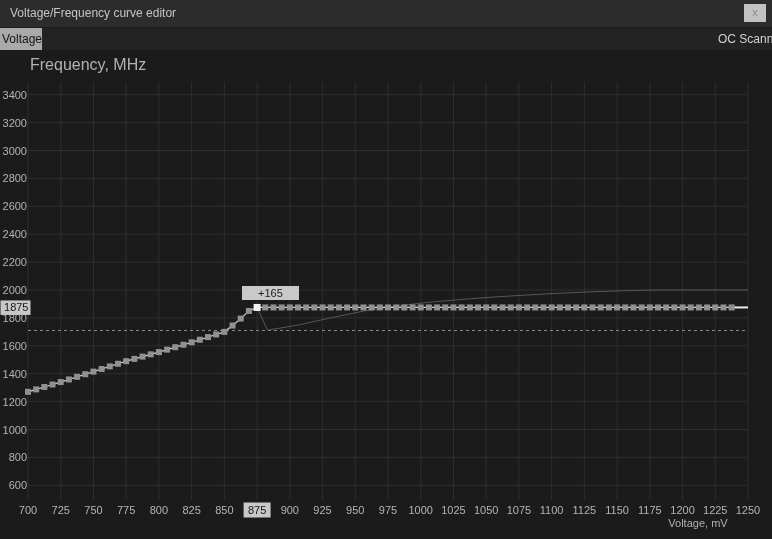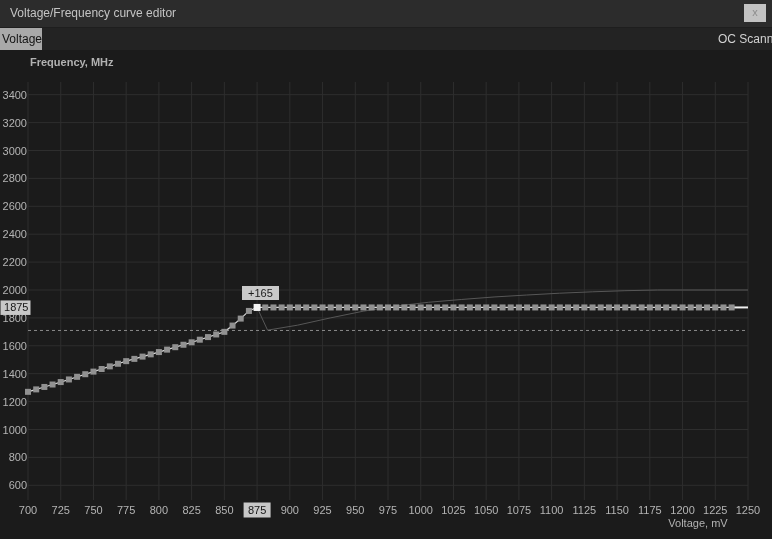--- a/index.html
+++ b/index.html
@@ -38,33 +38,32 @@
   #oc-scanner {
     position:absolute; top:0; height:22px; line-height:22px; left:718px;
     font-size:12px; color:#d2d2d2; white-space:nowrap;
   }
   
   #chart {
     position:absolute; left:0; top:50px; width:772px; height:489px;
     background:#1b1b1b;
   }
   #ylabel {
-    position:absolute; left:30px; top:6px; font-size:11px; color:#b2b2b2;
+    position:absolute; left:30px; top:6px; font-size:16px; color:#b2b2b2;
     white-space:nowrap;
-    font-weight:bold;
   }
   #xlabel {
     position:absolute; left:648px; top:467px; width:100px; text-align:center;
     font-size:11px; color:#b2b2b2; white-space:nowrap;
   }
   #plot-svg { position:absolute; left:0; top:0; }
   #tooltip {
     position:absolute; left:242px; top:236px; height:14px;
     background:#c9c9c9; color:#1c1c1c; font-size:11px; line-height:14px;
-    padding:0 6px; white-space:nowrap;
+    padding:0 16px; white-space:nowrap;
   }
 </style>
 </head>
 <body>
 
 <div id="window">
 
   <div id="titlebar">
     <span id="title-text">Voltage/Frequency curve editor</span>
     <div id="close-btn">x</div>

